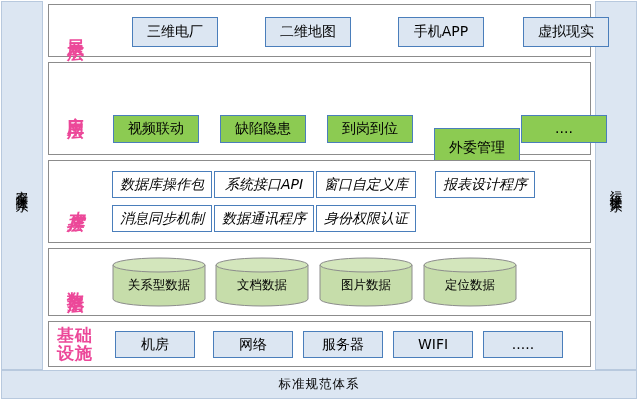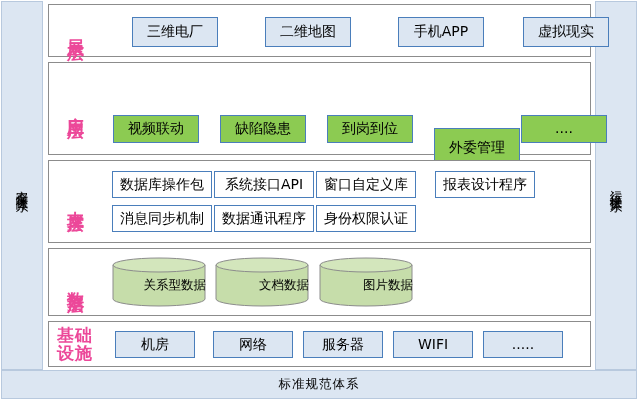--- a/index.html
+++ b/index.html
@@ -132,21 +132,21 @@
     background: #8ccb52;
     border: 1.3px solid #4a7ebb;
   }
 
   
   .cylinder {
     position: relative;
     box-sizing: border-box;
     display: flex;
     align-items: center;
-    justify-content: flex-end;
+    justify-content: center;
   }
   .cylinder svg {
     position: absolute;
     left: 0;
     top: 0;
   }
   .cylinder .cyl-label {
     position: relative;
     z-index: 2;
     font-size: 12.5px;
@@ -202,21 +202,21 @@
           <span>到岗到位</span>
         </div>
         <div class="node green" style="width: 86px; height: 40px; position: absolute; left: 329px; margin-top: 37px;">
           <span>外委管理</span>
         </div>
         <div class="node green" style="width: 86px; height: 28px; position: absolute; left: 416px;">
           <span>....</span>
         </div>
       </div>
     </div>
-  <div class="layer" id="layer-support" style="top: 160px; height: 83px;">
+  <div class="layer" id="layer-support" style="top: 160px; height: 83px; font-style: italic;">
       <div class="layer-label">支撑层</div>
       <div class="row" style="top: 10px; height: 27px;">
         <div class="node white" style="width: 100px; height: 27px; position: absolute; left: 7px;">
           <span>数据库操作包</span>
         </div>
         <div class="node white" style="width: 100px; height: 27px; position: absolute; left: 109px;">
           <span>系统接口API</span>
         </div>
         <div class="node white" style="width: 100px; height: 27px; position: absolute; left: 211px;">
           <span>窗口自定义库</span>
@@ -253,20 +253,27 @@
             <ellipse cx="47" cy="8" rx="46" ry="7" fill="#d3e6bc" stroke="#8c8c8c" stroke-width="1"></ellipse>
           </svg>
           <span class="cyl-label">文档数据</span>
         </div>
         <div class="cylinder" style="width: 94px; height: 50px; position: absolute; left: 214px;">
           <svg width="94" height="50">
             <path d="M1,8 L1,42 A46,7 0 0 0 93,42 L93,8 Z" fill="#c6ddaa" stroke="#8c8c8c" stroke-width="1"></path>
             <ellipse cx="47" cy="8" rx="46" ry="7" fill="#d3e6bc" stroke="#8c8c8c" stroke-width="1"></ellipse>
           </svg>
           <span class="cyl-label">图片数据</span>
+        </div>
+        <div class="cylinder" style="width: 94px; height: 50px; position: absolute; left: 318px;">
+          <svg width="94" height="50">
+            <path d="M1,8 L1,42 A46,7 0 0 0 93,42 L93,8 Z" fill="#c6ddaa" stroke="#8c8c8c" stroke-width="1"></path>
+            <ellipse cx="47" cy="8" rx="46" ry="7" fill="#d3e6bc" stroke="#8c8c8c" stroke-width="1"></ellipse>
+          </svg>
+          <span class="cyl-label">定位数据</span>
         </div>
       </div>
     </div>
   <div class="layer" id="layer-infrastructure" style="top: 321px; height: 46px;">
       <div class="layer-label two-line">基础
 设施</div>
       <div class="row" style="top: 9px; height: 27px;">
         <div class="node blue" style="width: 80px; height: 27px; position: absolute; left: 10px;">
           <span>机房</span>
         </div>

